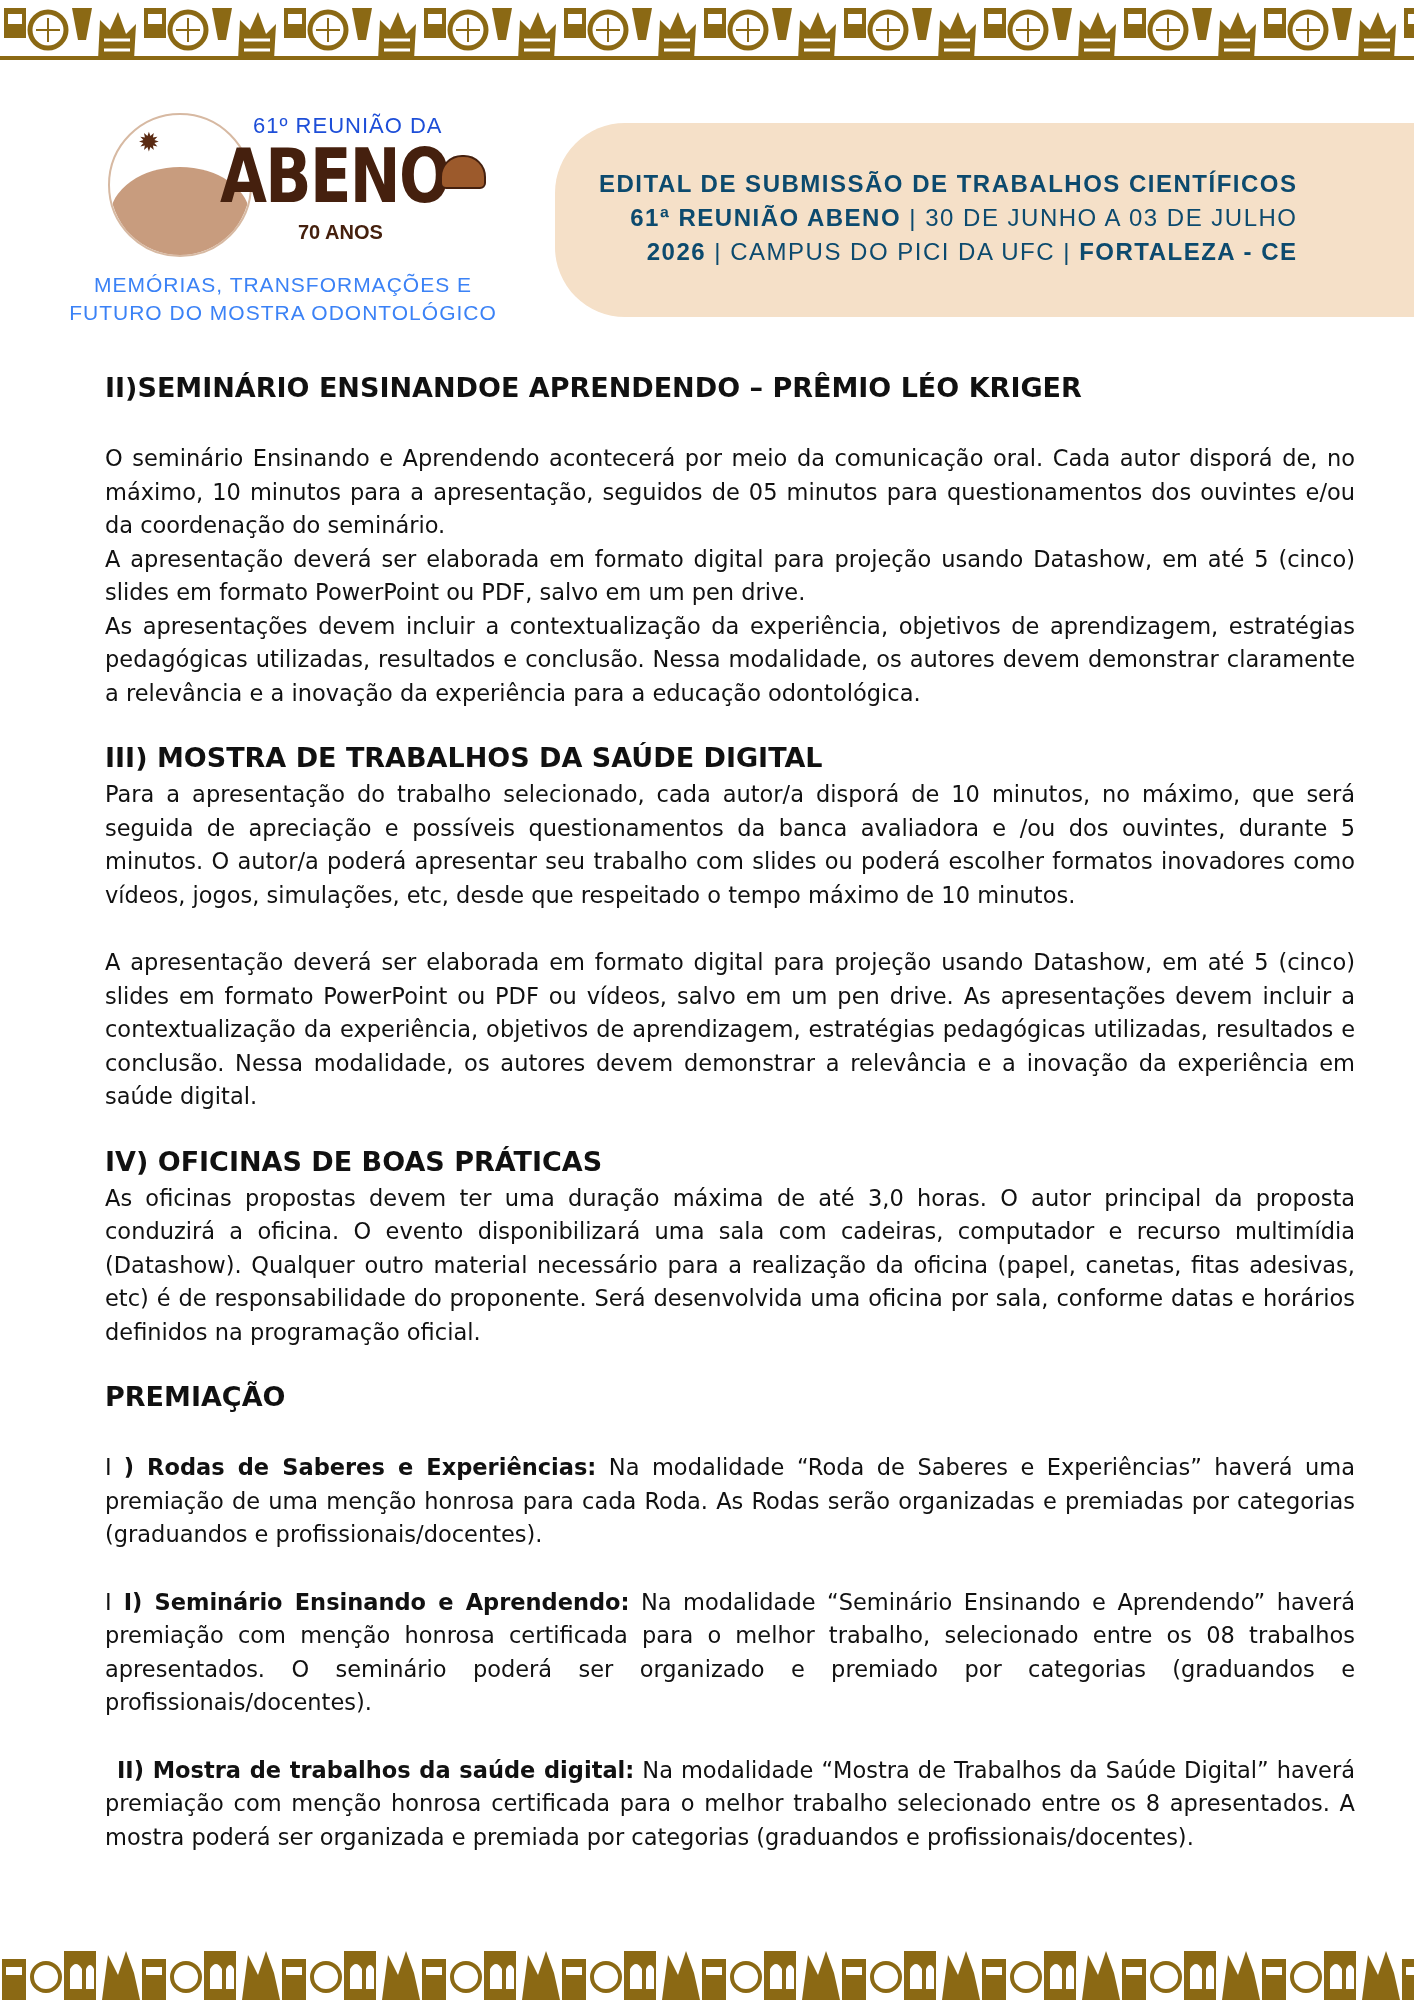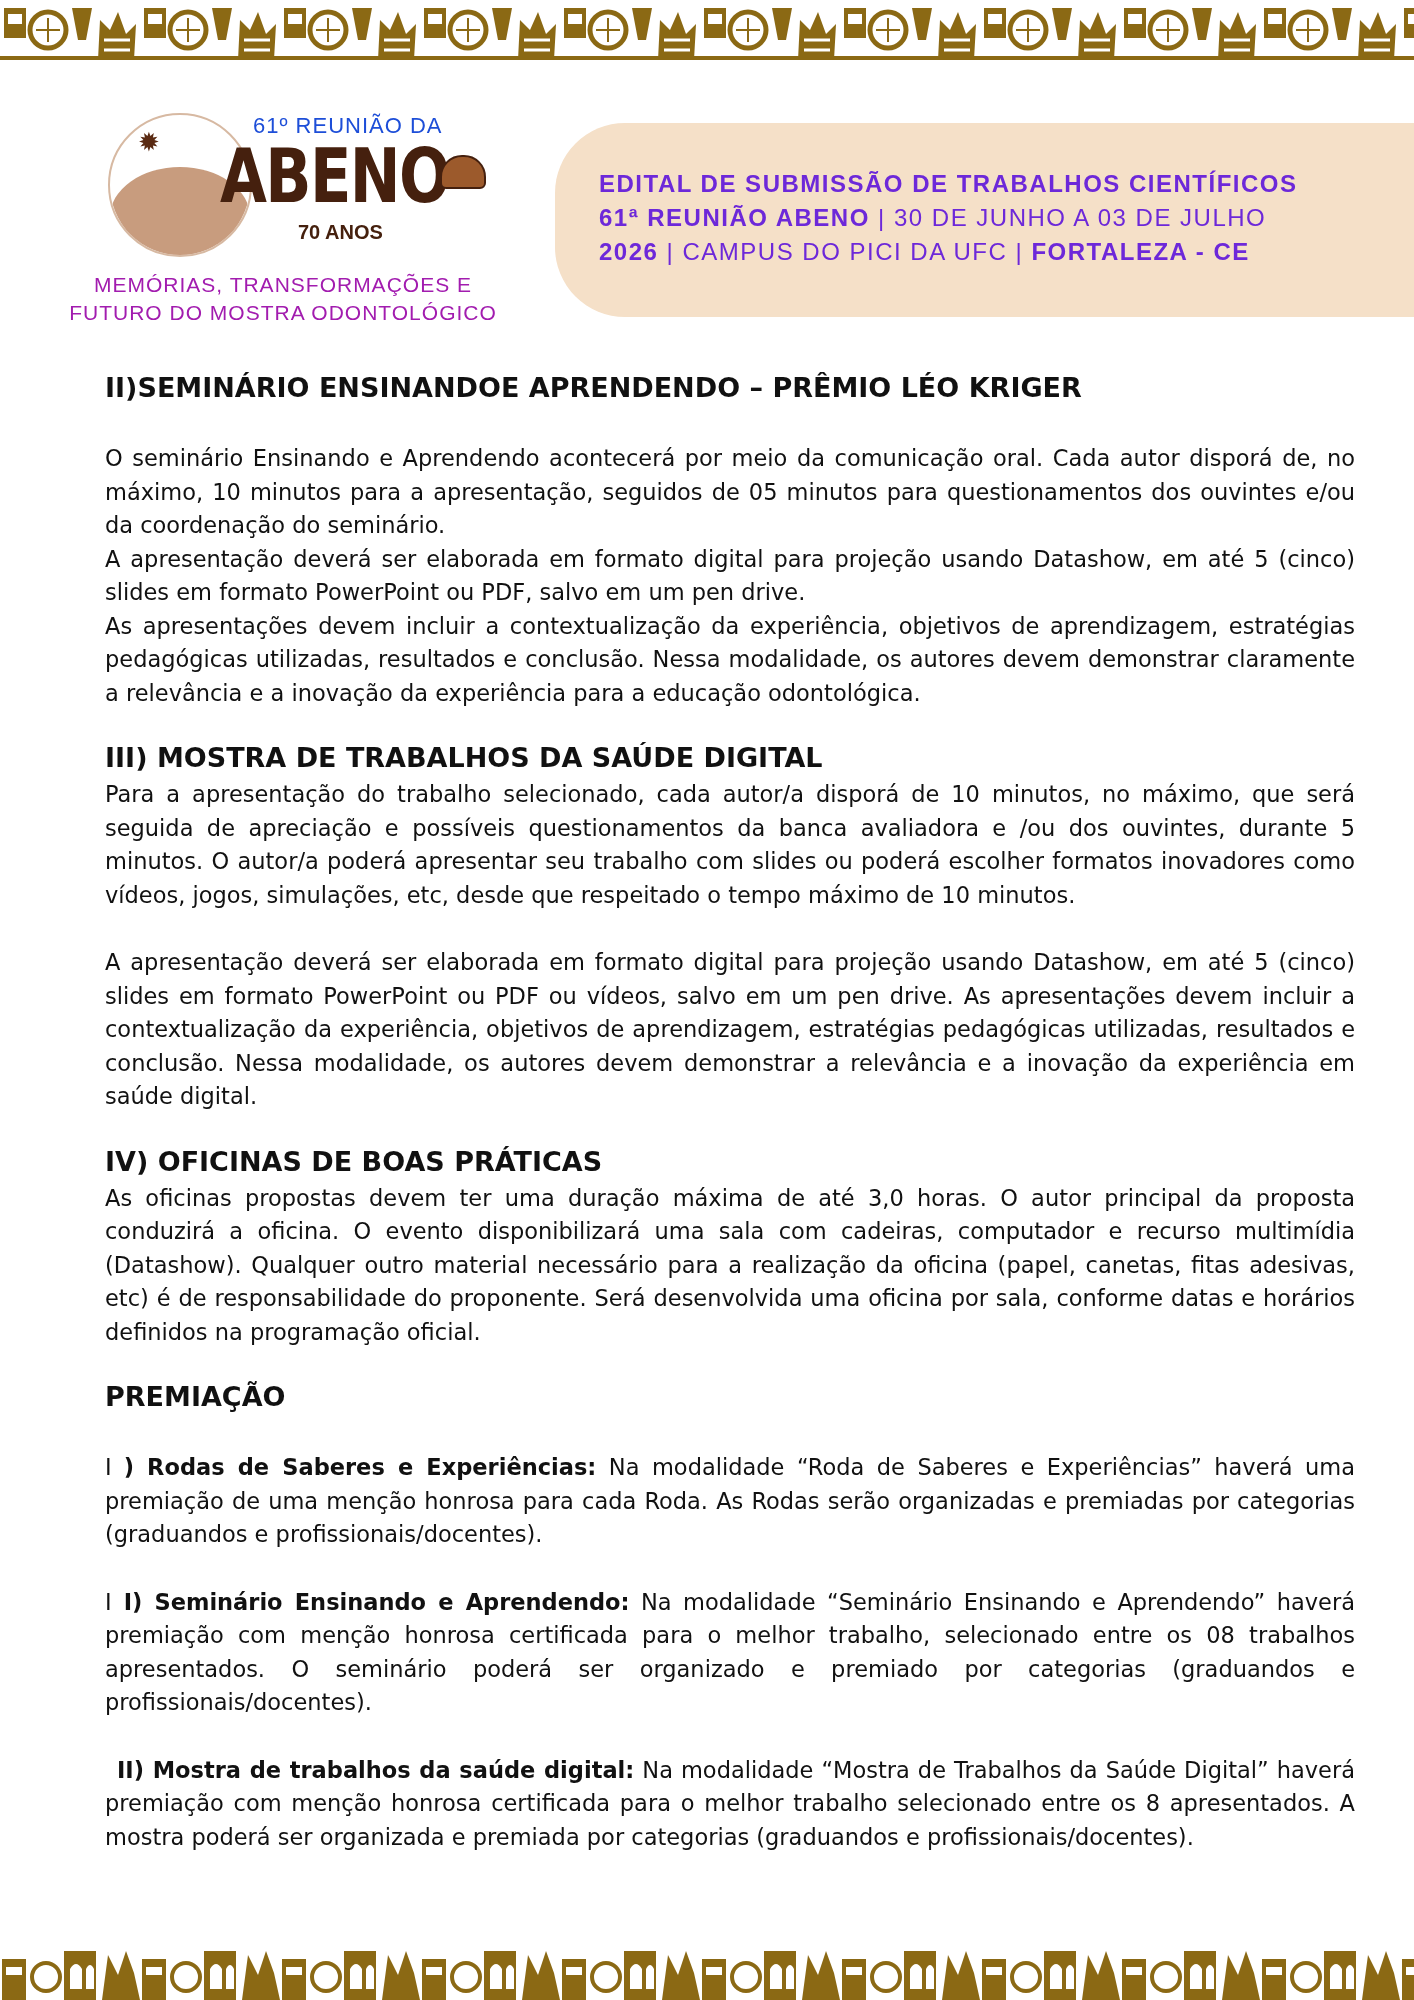--- a/index.html
+++ b/index.html
@@ -19,25 +19,25 @@
                  border: 2px solid #d7b9a2; overflow: hidden; }
   .logo-circle .fill { position: absolute; left: 0; top: 52px; width: 140px; height: 100px; background: #c89c7e; border-radius: 50%; }
   .logo-title-small { position: absolute; left: 205px; top: 10px; font-size: 22px; color: #1d4ed8; letter-spacing: 1px; }
   .logo-title-big { position: absolute; left: 172px; top: 30px; font-size: 74px; font-weight: bold; color: #45200e;
                     font-family: "DejaVu Sans", sans-serif; letter-spacing: -2px; transform: scaleX(0.82); transform-origin: left top; }
   .logo-years { position: absolute; left: 250px; top: 118px; font-size: 20px; font-weight: bold; color: #45200e; }
   .logo-helmet { position: absolute; left: 392px; top: 52px; width: 42px; height: 30px; background: #9c5a2c;
                  border-radius: 22px 22px 6px 6px; border: 2px solid #45200e; }
   .logo-sun { position: absolute; left: 90px; top: 24px; color: #5a2a12; font-size: 26px; }
   .logo-tagline { position: absolute; left: 0; top: 168px; width: 470px; text-align: center; font-size: 21px;
-                  line-height: 28px; color: #a21caf; letter-spacing: 1px; }
+                  line-height: 28px; color: #3b82f6; letter-spacing: 1px; }
 
   .banner { position: absolute; left: 555px; top: 28px; width: 870px; height: 194px; background: #f5e0c8;
             border-radius: 70px 0 0 70px; }
-  .banner-text { position: absolute; left: 44px; top: 44px; font-size: 24px; line-height: 34px; letter-spacing: 1.5px; color: #6d28d9; }
+  .banner-text { position: absolute; left: 44px; top: 44px; font-size: 24px; line-height: 34px; letter-spacing: 1.5px; color: #0c4a6e; text-align: right; }
   .banner-text .b { font-weight: bold; }
 
   
   .content { position: absolute; left: 105px; top: 368px; width: 1250px; font-family: "DejaVu Sans", sans-serif;
              font-size: 22.5px; line-height: 33.5px; color: #111; }
   .content p { margin: 0; text-align: justify; }
   .content h2 { margin: 0; font-size: 27px; font-weight: bold; line-height: 40px; }
   .gap-sm { height: 34px; }
   .gap-md { height: 28px; }
   .content b { font-weight: bold; margin-left: 12px; }

